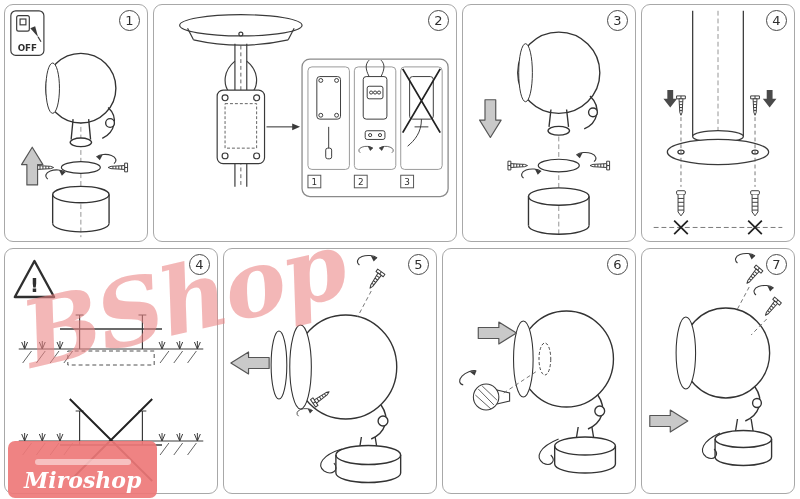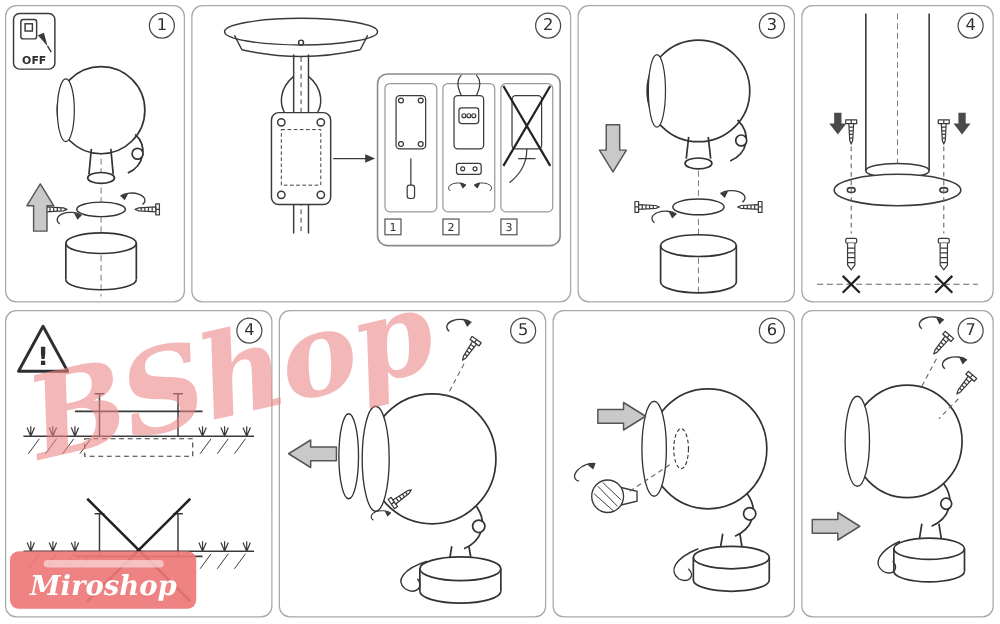--- a/index.html
+++ b/index.html
@@ -14,21 +14,21 @@
   .badge{position:absolute;top:5px;right:7px;width:21px;height:21px;border:1.4px solid #4a4a4a;
          border-radius:50%;display:flex;align-items:center;justify-content:center;
          font-size:13px;color:#2f2f2f;background:#fff;z-index:2}
   .w144{width:144px}.w304{width:304px}.w174{width:174px}.w154{width:154px}
   .w214{width:214px}.w194{width:194px}
   .wm-big{position:absolute;left:14px;top:292px;font-family:"DejaVu Serif",serif;
           font-style:italic;font-weight:bold;font-size:92px;color:#ec8585;opacity:.58;
           transform:rotate(-13deg);transform-origin:left top;letter-spacing:-2px;
           pointer-events:none;z-index:5;line-height:1}
   .wm-box{position:absolute;left:8px;top:441px;background:rgba(238,120,120,.92);
-          border-radius:7px;padding:5px 16px 7px;text-align:center;z-index:6;pointer-events:none}
+          border-radius:7px;padding:16px 16px 7px;text-align:center;z-index:6;pointer-events:none}
   .wm-strip{width:96px;height:6px;background:rgba(255,255,255,.5);border-radius:3px;margin:2px auto 4px}
   .wm-name{color:#fff;font-style:italic;font-weight:bold;font-size:22px;
            font-family:"DejaVu Serif",serif;line-height:1}
   svg text{font-family:"DejaVu Sans",sans-serif;fill:#2f2f2f}
 </style>
 </head>
 <body>
 
 <svg width="0" height="0" style="position:absolute" aria-hidden="true">
   <defs>

